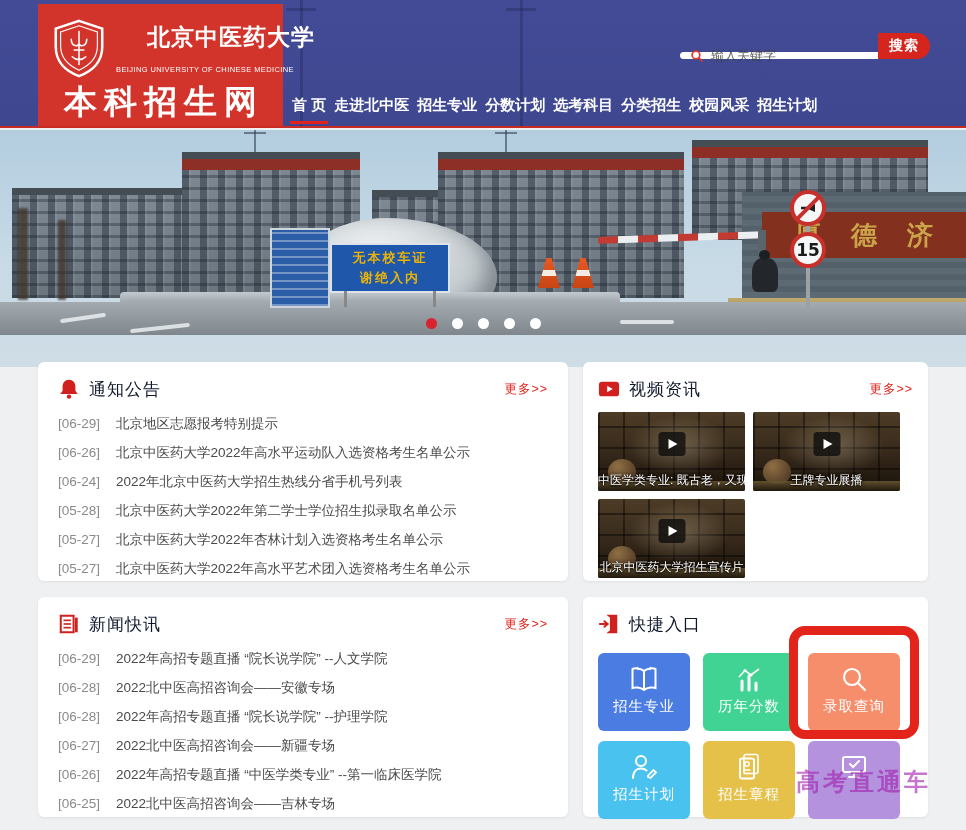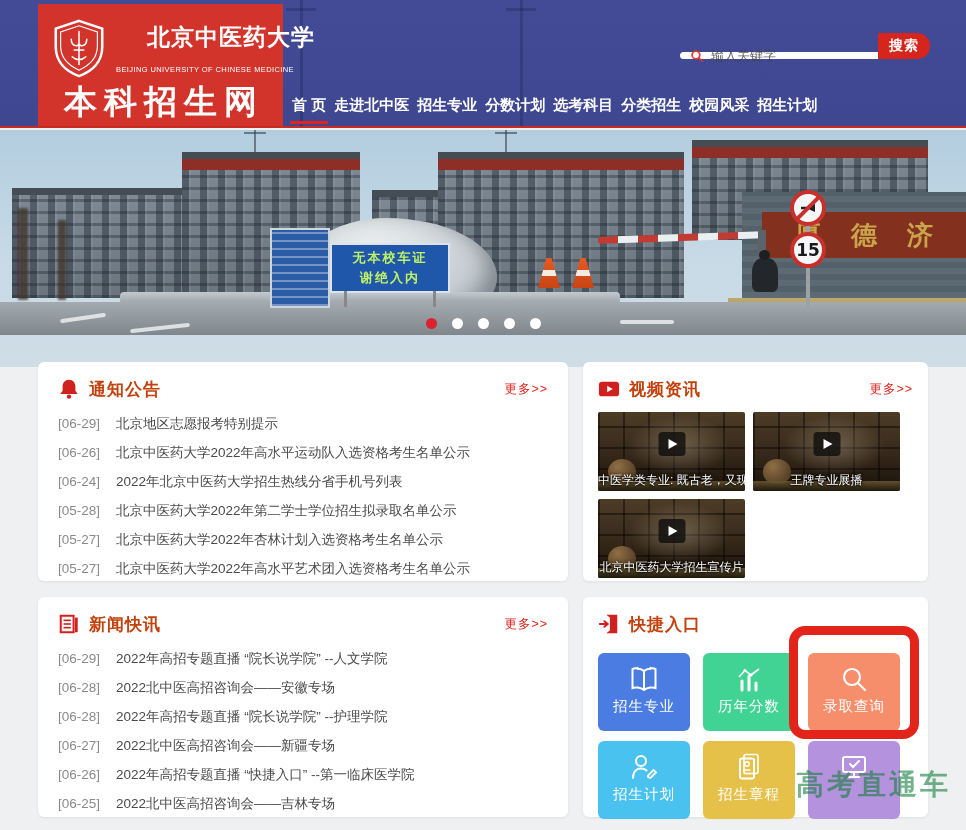--- a/index.html
+++ b/index.html
@@ -56,21 +56,21 @@
     display:flex; align-items:center; justify-content:center; }
   .wall-motto { color:#c9a44a; font-size:26px; font-weight:bold; letter-spacing:30px; text-indent:30px;
     font-family:"DejaVu Serif",serif; white-space:nowrap; }
   .grass { position:absolute; left:728px; top:168px; width:238px; height:18px; background:linear-gradient(#c0a96c,#a38d55); }
   .road { position:absolute; left:0; top:172px; width:966px; height:33px; background:linear-gradient(#a3abb1,#7f878d); }
   .curb { position:absolute; left:120px; top:162px; width:500px; height:12px; background:linear-gradient(#c3cacf,#9aa2a8); border-radius:4px; }
   .dash { position:absolute; height:4px; background:rgba(240,244,246,.8); border-radius:2px; }
   .board { position:absolute; left:270px; top:98px; width:60px; height:80px; background:#2b5ca6; border:2px solid #cdd5dd;
     background-image:repeating-linear-gradient(0deg, rgba(255,255,255,.35) 0 2px, transparent 2px 8px); }
   .gate-sign { position:absolute; left:330px; top:113px; width:120px; height:50px; background:#1f57ab; border:2px solid #dde3e8;
-    color:#bef264; font-size:13px; font-weight:bold; text-align:center; display:flex; flex-direction:column; justify-content:center; gap:2px; letter-spacing:2px;font-family:Liberation Serif, serif; }
+    color:#eab308; font-size:13px; font-weight:bold; text-align:center; display:flex; flex-direction:column; justify-content:center; gap:2px; letter-spacing:2px;font-family:Liberation Serif, serif; }
   .gate-sign::after { content:''; position:absolute; left:12px; right:12px; bottom:-16px; height:16px;
     border-left:3px solid #888; border-right:3px solid #888; }
   .cone { position:absolute; width:22px; height:30px; background:linear-gradient(#e85a22,#c74414);
     clip-path:polygon(38% 0,62% 0,100% 100%,0 100%); }
   .cone::before { content:''; position:absolute; left:0; right:0; top:12px; height:6px; background:#f2ece4; clip-path:polygon(22% 0,78% 0,84% 100%,16% 100%); }
   .barrier { position:absolute; left:598px; top:104px; width:168px; height:7px; transform:rotate(-2deg);
     background:repeating-linear-gradient(90deg,#c23b33 0 20px,#eceff1 20px 40px); border-radius:3px; }
   .barrier-post { position:absolute; left:758px; top:100px; width:8px; height:40px; background:#5b646b; }
   .pole2 { position:absolute; left:806px; top:72px; width:4px; height:106px; background:#9aa2a8; }
   .sign-circle { position:absolute; width:36px; height:36px; background:#f4f6f7; border:4px solid #c9302b; border-radius:50%;
@@ -82,21 +82,21 @@
   .guard { position:absolute; left:752px; top:128px; width:26px; height:34px; background:#23262a; border-radius:40% 40% 20% 20%; }
   .guard::before { content:''; position:absolute; left:7px; top:-8px; width:11px; height:10px; background:#1d2023; border-radius:50%; }
 
   .dots { position:absolute; left:0; right:0; top:188px; display:flex; justify-content:center; gap:15px; }
   .dot { width:11px; height:11px; border-radius:50%; background:#fff; cursor:pointer; }
   .dot.active { background:#d9232e; }
 
   
   .card { position:absolute; background:#fff; border-radius:6px; box-shadow:0 1px 3px rgba(0,0,0,.07); padding:12px 20px 0; }
   .card-head { display:flex; align-items:center; gap:9px; height:30px; }
-  .card-title { font-size:17px; font-weight:bold; color:#c2410c; letter-spacing:1px; }
+  .card-title { font-size:17px; font-weight:normal; color:#0f172a; letter-spacing:1px; }
   .more { margin-left:auto; color:#e02620; font-size:12.5px; text-decoration:none; cursor:pointer; letter-spacing:1px; }
   .hicon { width:22px; height:22px; flex:0 0 auto; }
 
   .nlist { margin-top:5px; }
   .nrow { display:flex; align-items:center; height:29px; font-size:13.5px; cursor:pointer; }
   .ndate { color:#8a8a8a; width:58px; flex:0 0 auto; }
   .ntext { color:#4a4a4a; white-space:nowrap; overflow:hidden; }
 
   .vgrid { margin-top:8px; display:grid; grid-template-columns:147px 147px; gap:8px; }
   .thumb { position:relative; width:147px; height:79px; overflow:hidden; cursor:pointer; border-radius:2px;
@@ -116,22 +116,22 @@
 
   .tgrid { margin-top:14px; display:grid; grid-template-columns:repeat(3,92px); column-gap:13px; row-gap:10px; }
   .tile { width:92px; height:78px; border-radius:6px; display:flex; flex-direction:column; align-items:center; color:#fff; cursor:pointer; }
   .tile svg { width:30px; height:30px; margin-top:11px; }
   .tile-label { font-size:14.5px; margin-top:3px; letter-spacing:1px; }
 
   .annotation { position:absolute; left:789px; top:626px; width:130px; height:113px;
     border:9px solid #e2241a; border-radius:16px; z-index:50; pointer-events:none; }
 
   .watermark { position:absolute; left:796px; top:766px; z-index:40;
-    font-family:"DejaVu Serif",serif; font-size:28px; font-weight:bold; letter-spacing:3px;
-    color:#15803d; opacity:.6; white-space:nowrap; }
+    font-family:"DejaVu Serif",serif; font-size:24px; font-weight:bold; letter-spacing:3px;
+    color:#a21caf; opacity:.6; white-space:nowrap; }
 </style>
 </head>
 <body>
 
 <div class="header">
   <div class="pole" style="left:300px;"></div>
   <div class="pole" style="left:520px;"></div>
 
   <div class="logo-block">
     <div class="logo-top">
@@ -316,21 +316,21 @@
     <div class="nrow">
         <span class="ndate">[06-28]</span>
         <span class="ntext">2022年高招专题直播 “院长说学院” --护理学院</span>
       </div>
     <div class="nrow">
         <span class="ndate">[06-27]</span>
         <span class="ntext">2022北中医高招咨询会——新疆专场</span>
       </div>
     <div class="nrow">
         <span class="ndate">[06-26]</span>
-        <span class="ntext">2022年高招专题直播 “快捷入口” --第一临床医学院</span>
+        <span class="ntext">2022年高招专题直播 “中医学类专业” --第一临床医学院</span>
       </div>
     <div class="nrow">
         <span class="ndate">[06-25]</span>
         <span class="ntext">2022北中医高招咨询会——吉林专场</span>
       </div>
   </div>
 </div>
 
 <div class="card" style="left:583px; top:597px; width:345px; height:220px; padding:12px 15px 0;">
   <div class="card-head">

